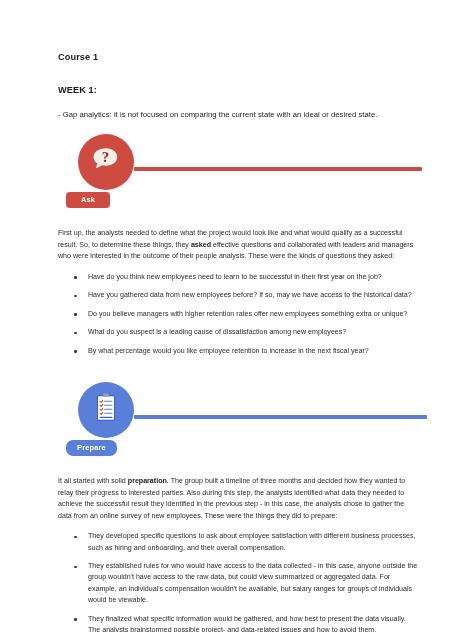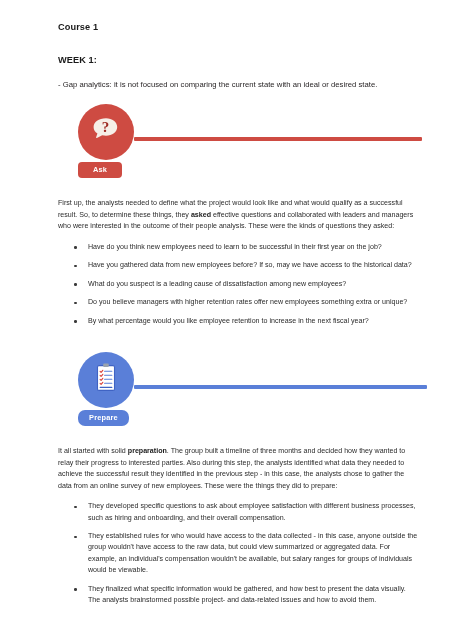--- a/index.html
+++ b/index.html
@@ -13,21 +13,21 @@
     font-family: "Liberation Sans", sans-serif;
     color: #231f20;
     overflow: hidden;
   }
   .page {
     position: relative;
     width: 474px;
     height: 596px;
     background: #ffffff;
     box-sizing: border-box;
-    padding: 22px 40px 0 58px;
+    padding: 52px 40px 0 58px;
   }
   .doc-heading {
     font-size: 9.2px;
     font-weight: bold;
     color: #1a1a1a;
     letter-spacing: 0.1px;
     margin: 0 0 11px 0;
     line-height: 1.2;
   }
   .doc-heading.second {
@@ -74,21 +74,21 @@
     border-radius: 50%;
     display: flex;
     align-items: center;
     justify-content: center;
   }
   .badge-circle.red { background: #ce4b42; }
   .badge-circle.blue { background: #5a7fd8; }
 
   .pill {
     position: absolute;
-    left: 20px;
+    left: 8px;
     top: 58px;
     min-width: 44px;
     padding: 3px 11px 4px 11px;
     border-radius: 4px;
     font-size: 7.4px;
     font-weight: bold;
     color: #ffffff;
     text-align: center;
     letter-spacing: 0.2px;
     box-sizing: border-box;
@@ -157,22 +157,22 @@
       <div class="pill red">Ask</div>
     </div>
 
     <div class="body-block">
       <p class="para">
         <span>First up, the analysts needed to define what the project would look like and what would qualify as a successful result. So, to determine these things, they </span><b>asked</b><span> effective questions and collaborated with leaders and managers who were interested in the outcome of their people analysis. These were the kinds of questions they asked:</span>
       </p>
       <ul class="bullets">
         <li>Have do you think new employees need to learn to be successful in their first year on the job?</li>
         <li>Have you gathered data from new employees before? If so, may we have access to the historical data?</li>
+        <li>Do you believe managers with higher retention rates offer new employees something extra or unique?</li>
         <li>What do you suspect is a leading cause of dissatisfaction among new employees?</li>
-        <li>Do you believe managers with higher retention rates offer new employees something extra or unique?</li>
         <li>By what percentage would you like employee retention to increase in the next fiscal year?</li>
       </ul>
     </div>
   </div>
 
   <div class="gap-ask"></div>
 
   <div class="section">
     <div class="rail">
       <div class="rail-line blue"></div>

